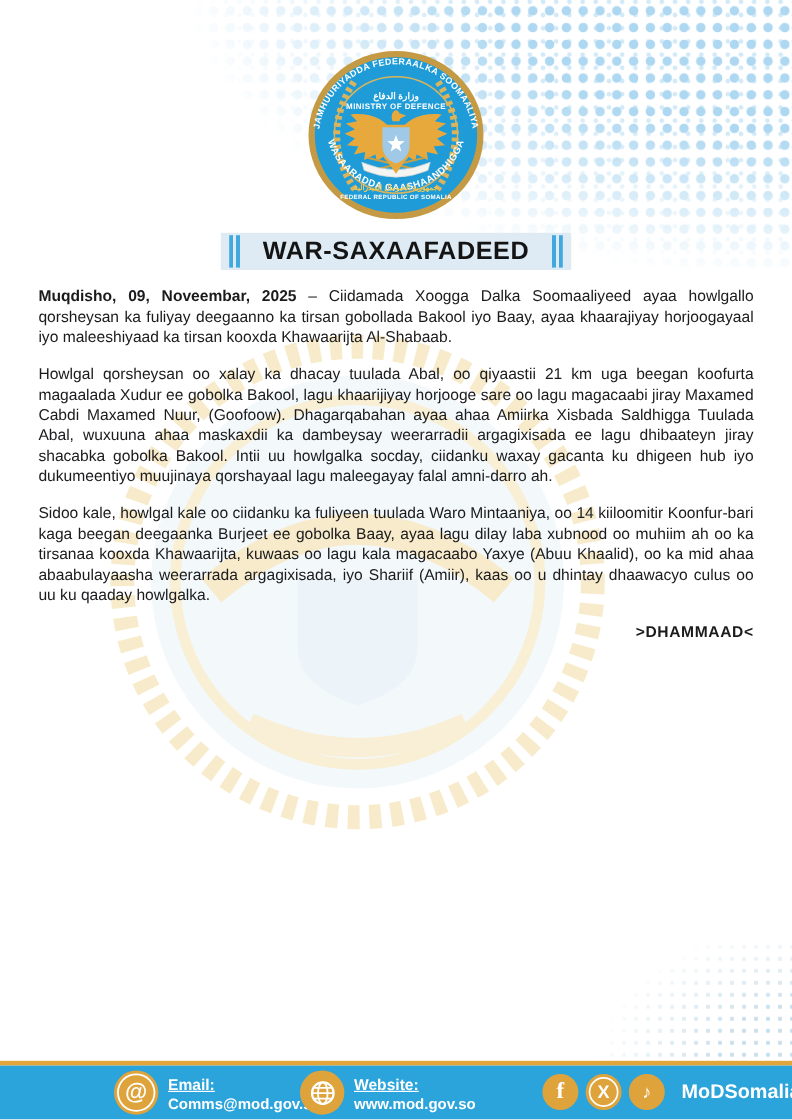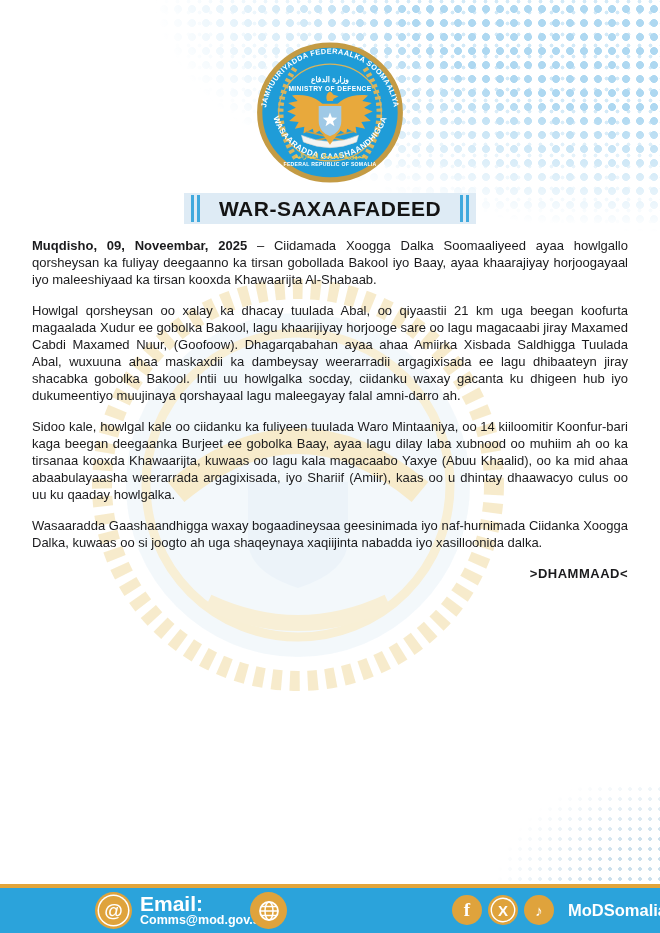--- a/index.html
+++ b/index.html
@@ -65,21 +65,21 @@
   .contact.website{left:250px;}
   .badge{
     border-radius:50%;background:#dfa33c;color:#fff;display:flex;
     align-items:center;justify-content:center;flex:0 0 auto;
   }
   .badge.lg{width:37px;height:37px;font-size:19px;font-weight:700;}
   .badge.lg .inner-ring{
     width:29px;height:29px;border-radius:50%;display:flex;align-items:center;
     justify-content:center;box-shadow:0 0 0 1.5px #fff;
   }
-  .contact-text .label{font-size:21px;font-weight:600;line-height:19px;}
+  .contact-text .label{font-size:13px;font-weight:600;line-height:19px;text-decoration:underline;}
   .contact-text .value{font-size:12.5px;font-weight:600;line-height:15px;}
   .social{position:absolute;top:7px;left:452px;display:flex;align-items:center;gap:6px;}
   .badge.sm{width:30px;height:30px;font-size:15px;font-weight:800;}
   .badge.sm.ring span{
     width:22px;height:22px;border-radius:50%;box-shadow:0 0 0 1.4px #fff;
     display:flex;align-items:center;justify-content:center;
   }
   .social .handle{font-size:16.5px;font-weight:600;margin-left:8px;}
   .fb-glyph{font-family:"Liberation Serif",serif;font-size:19px;font-weight:700;}
 </style>
@@ -147,21 +147,20 @@
       <span class="title-bars"></span>
       <span class="title-text">WAR-SAXAAFADEED</span>
       <span class="title-bars"></span>
     </div>
   </div>
 
   <div class="body">
     <p><strong class="dateline">Muqdisho, 09, Noveembar, 2025</strong><span> – Ciidamada Xoogga Dalka Soomaaliyeed ayaa howlgallo qorsheysan ka fuliyay deegaanno ka tirsan gobollada Bakool iyo Baay, ayaa khaarajiyay horjoogayaal iyo maleeshiyaad ka tirsan kooxda Khawaarijta Al-Shabaab.</span></p>
     <p>Howlgal qorsheysan oo xalay ka dhacay tuulada Abal, oo qiyaastii 21 km uga beegan koofurta magaalada Xudur ee gobolka Bakool, lagu khaarijiyay horjooge sare oo lagu magacaabi jiray Maxamed Cabdi Maxamed Nuur, (Goofoow). Dhagarqabahan ayaa ahaa Amiirka Xisbada Saldhigga Tuulada Abal, wuxuuna ahaa maskaxdii ka dambeysay weerarradii argagixisada ee lagu dhibaateyn jiray shacabka gobolka Bakool. Intii uu howlgalka socday, ciidanku waxay gacanta ku dhigeen hub iyo dukumeentiyo muujinaya qorshayaal lagu maleegayay falal amni-darro ah.</p>
     <p>Sidoo kale, howlgal kale oo ciidanku ka fuliyeen tuulada Waro Mintaaniya, oo 14 kiiloomitir Koonfur-bari kaga beegan deegaanka Burjeet ee gobolka Baay, ayaa lagu dilay laba xubnood oo muhiim ah oo ka tirsanaa kooxda Khawaarijta, kuwaas oo lagu kala magacaabo Yaxye (Abuu Khaalid), oo ka mid ahaa abaabulayaasha weerarrada argagixisada, iyo Shariif (Amiir), kaas oo u dhintay dhaawacyo culus oo uu ku qaaday howlgalka.</p>
-    <p>Wasaaradda Gaashaandhigga waxay bogaadineysaa geesinimada iyo naf-hurnimada Ciidanka Xoogga Dalka, kuwaas oo si joogto ah uga shaqeynaya xaqiijinta nabadda iyo xasilloonida dalka.</p>
     <p class="end-mark">&gt;DHAMMAAD&lt;</p>
   </div>
 
   <div class="footer">
     <div class="gold-line"></div>
     <div class="footer-bar">
 
       <div class="contact email">
         <div class="badge lg">
           <span class="inner-ring">@</span>
@@ -173,20 +172,24 @@
       </div>
 
       <div class="contact website">
         <div class="badge lg">
           <svg width="24" height="24" viewBox="0 0 24 24">
             <circle cx="12" cy="12" r="9" fill="none" stroke="#ffffff" stroke-width="1.8"></circle>
             <ellipse cx="12" cy="12" rx="4" ry="9" fill="none" stroke="#ffffff" stroke-width="1.5"></ellipse>
             <path d="M 3 12 L 21 12 M 4.5 7.5 L 19.5 7.5 M 4.5 16.5 L 19.5 16.5" stroke="#ffffff" stroke-width="1.5" fill="none"></path>
           </svg>
         </div>
+        <div class="contact-text">
+          <div class="label">Website:</div>
+          <div class="value">www.mod.gov.so</div>
+        </div>
       </div>
 
       <div class="social">
         <div class="badge sm">
           <span class="fb-glyph">f</span>
         </div>
         <div class="badge sm ring">
           <span>X</span>
         </div>
         <div class="badge sm">

